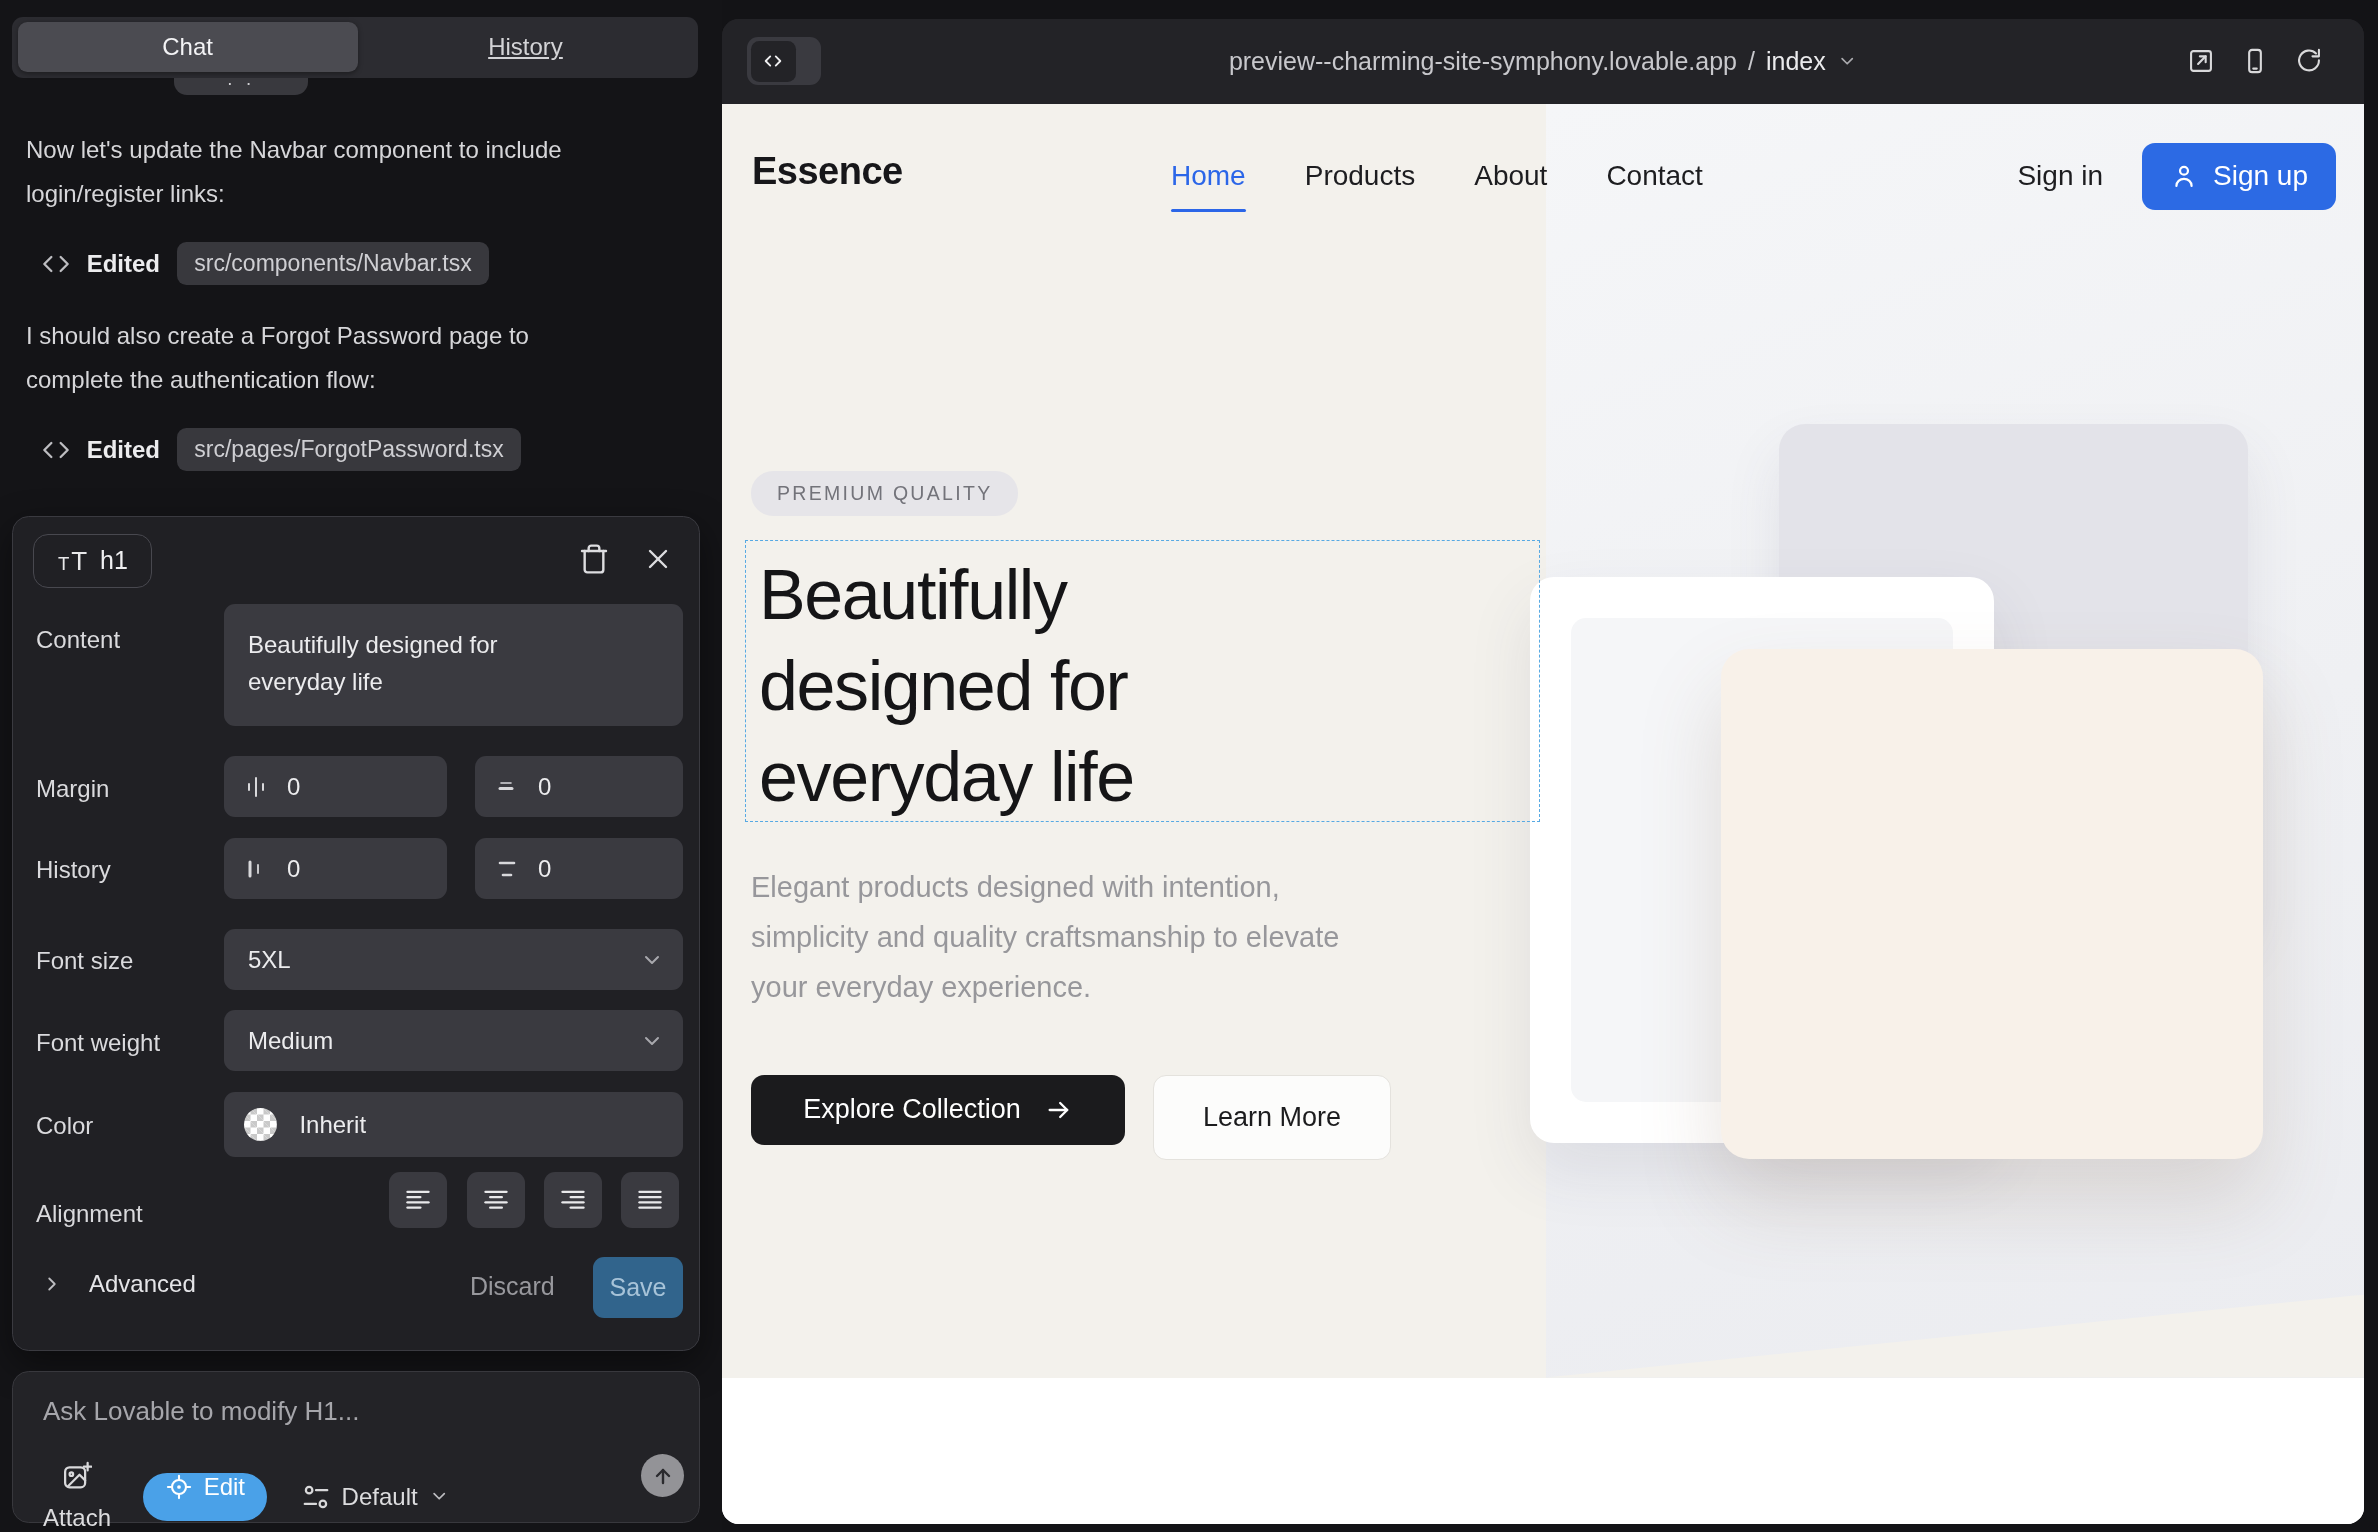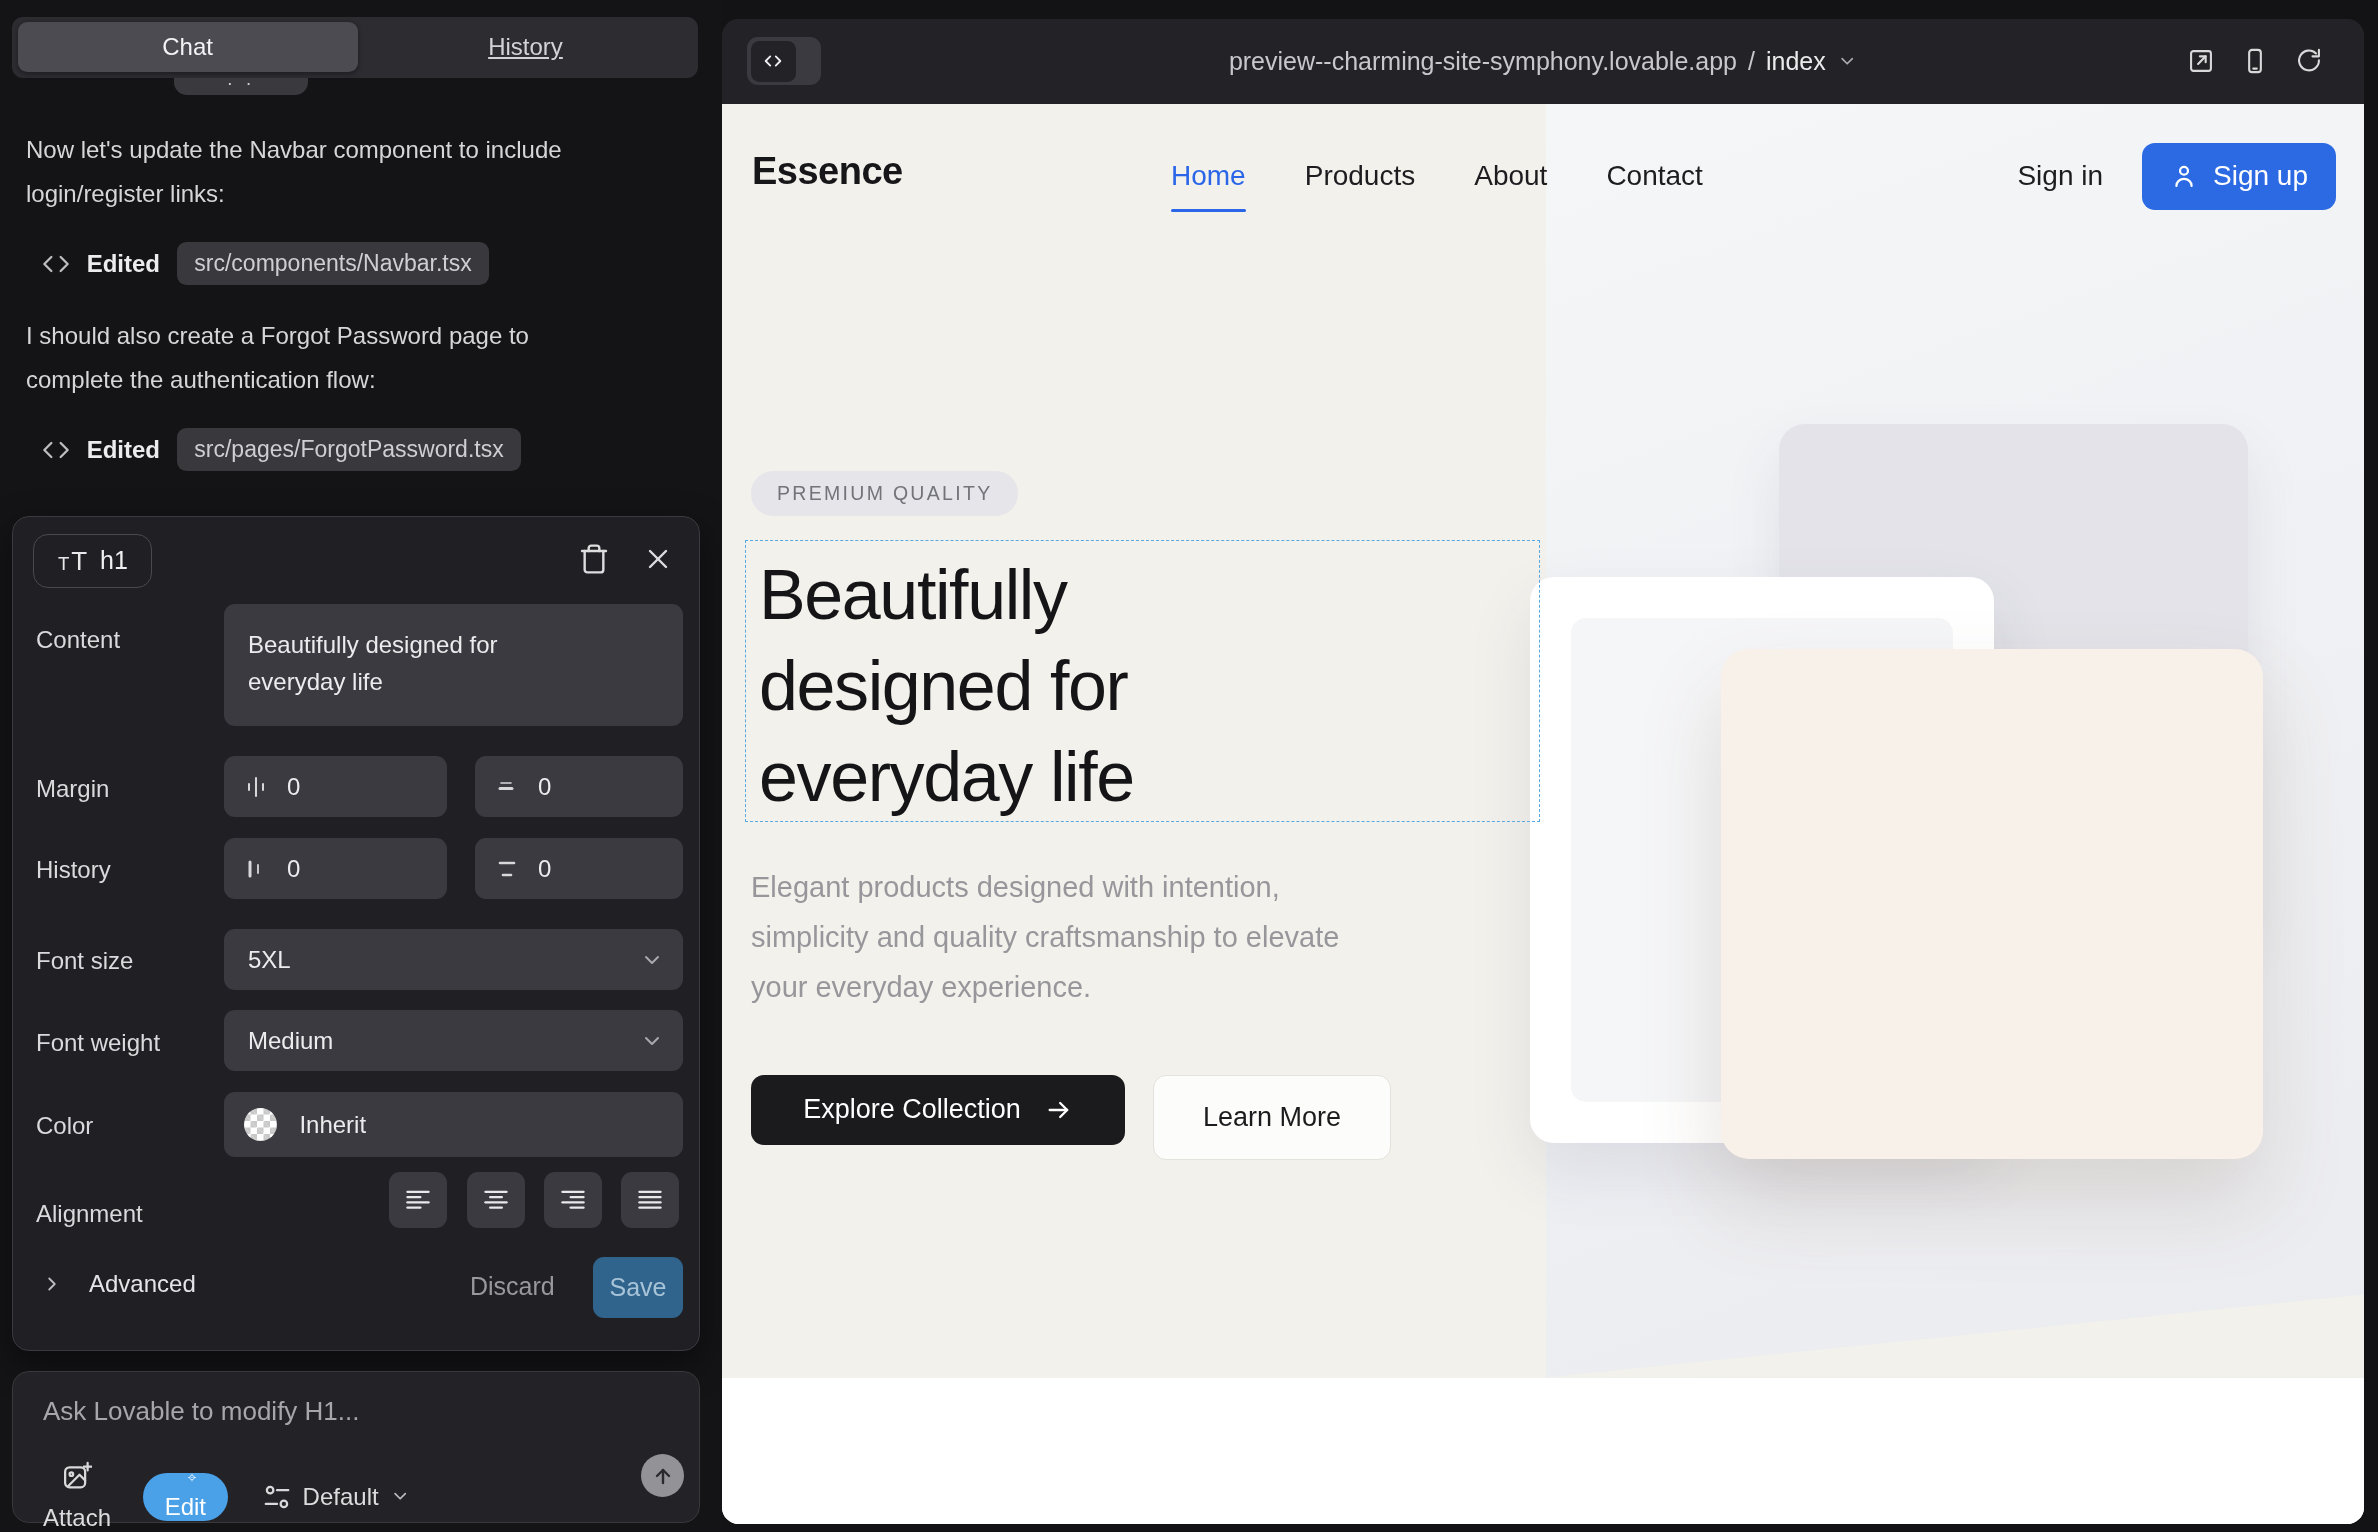--- a/index.html
+++ b/index.html
@@ -71,22 +71,22 @@
     border-radius:11px; color:#a7c3d8; font-size:25px; display:flex; align-items:center; justify-content:center; }
 
   
   .prompt-box { position:absolute; left:12px; top:1371px; width:688px; height:152px; background:#232327;
     border:0.9px solid #38383d; border-radius:16.7px; }
   .prompt-placeholder { position:absolute; left:30px; top:24px; font-size:26px; color:#a6a6ab; }
   .prompt-row { position:absolute; left:30px; top:89px; display:flex; align-items:center; gap:18.6px; }
   .p-ico { width:30px; height:30px; color:#d9d9db; }
   .p-label { font-size:24px; color:#dcdcde; }
   .attach-group { display:flex; align-items:center; gap:13px;flex-direction:column; }
-  .edit-pill { margin-left:13px; height:48px; background:#4aa1e8; border-radius:24px; display:flex; align-items:flex-end;
-    gap:11px; padding:0 22px; color:#ffffff;flex-direction:column; }
+  .edit-pill { margin-left:13px; height:48px; background:#4aa1e8; border-radius:24px; display:flex; align-items:flex-start;
+    gap:11px; padding:0 22px; color:#ffffff; }
   .edit-pill .p-ico { color:#ffffff; width:28px; height:28px; }
   .edit-pill .p-label { color:#ffffff; }
   .default-group { display:flex; align-items:center; gap:11px; margin-left:15px; }
   .chev-sm { width:20.4px; height:20.4px; color:#bcbcc0; }
   .send-btn { position:absolute; right:15px; top:82px; width:43px; height:43px; border-radius:50%; background:#939397;
     display:flex; align-items:center; justify-content:center; color:#2a2a2e; }
   .send-btn svg { width:24px; height:24px; }
 
   
   .preview-window { position:absolute; left:722px; top:18.6px; width:1642px; height:1505px; border-radius:16.7px;

